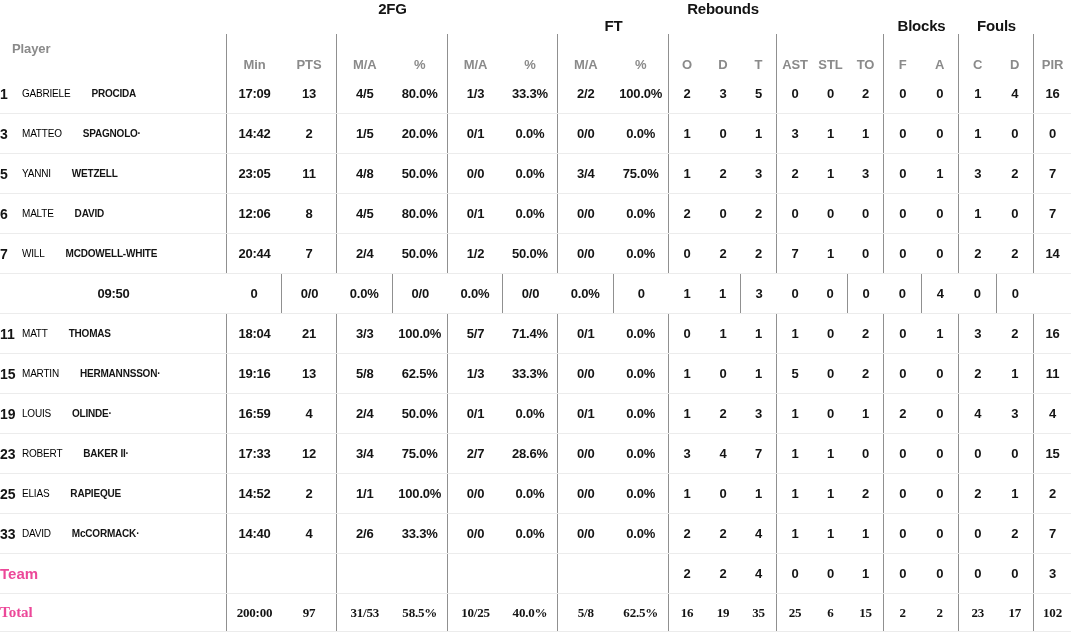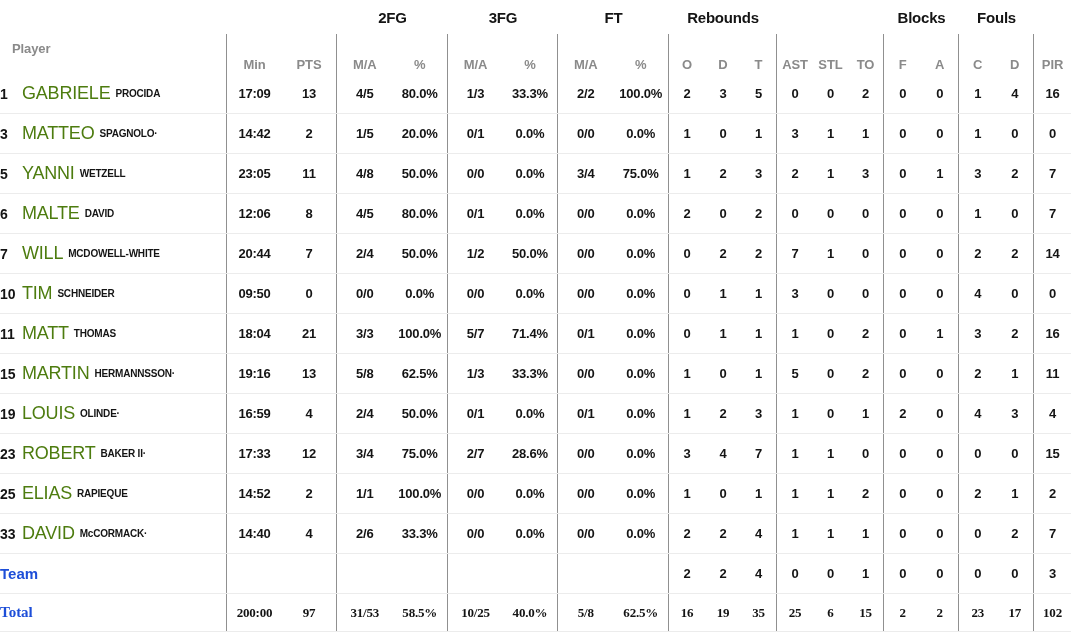--- a/index.html
+++ b/index.html
@@ -31,35 +31,34 @@
   .hdr-top .group { font-weight:700; font-size:15px; color:#141414; letter-spacing:-0.2px; }
   .hdr-bot { height:40px; }
   .hdr-bot .cell { align-items:flex-end; padding-bottom:2px; font-weight:700; font-size:13px; color:#8a8a8a; letter-spacing:-0.1px; }
   .hdr-bot .player-h { justify-content:flex-start; align-items:flex-start; padding-top:7px; padding-left:12px; }
 
   
   .body-row { height:40px; border-bottom:1px solid #ececec; }
   .body-row.total-r { height:38px;font-family:Liberation Serif, serif; }
   .player-cell { justify-content:flex-start; overflow:hidden; white-space:nowrap; }
   .jersey { flex:0 0 22px; font-weight:700; font-size:14px; color:#141414; }
-  .fname { font-weight:400; font-size:18px; color:#4d7c0f; margin-right:5px; letter-spacing:-0.2px; }
+  .fname { font-weight:400; font-size:10px; color:#000000; margin-right:21px; letter-spacing:-0.2px; }
   .lname { font-weight:700; font-size:10px; color:#141414; letter-spacing:-0.2px; }
-  .row-label { font-weight:700; font-size:15px; color:#1d4ed8; }
+  .row-label { font-weight:700; font-size:15px; color:#ec4899; }
   .stat { font-weight:700; font-size:13px; color:#141414; letter-spacing:-0.2px; }
 </style>
 </head>
 <body>
 
 <div class="box-score">
 
   <div class="grid-row hdr-top">
     <div class="cell group" style="grid-column:4/6">2FG</div>
-    <div class="cell group" style="grid-column:6/8">3FG</div>
+    <div class="cell group" style="grid-column:10/13">Rebounds</div>
     <div class="cell group" style="grid-column:8/10">FT</div>
-    <div class="cell group" style="grid-column:10/13">Rebounds</div>
     <div class="cell group" style="grid-column:16/18">Blocks</div>
     <div class="cell group" style="grid-column:18/20">Fouls</div>
   </div>
 
   <div class="grid-row hdr-bot">
     <div class="cell player-h bR">Player</div>
     <div class="cell">Min</div>
     <div class="cell bR">PTS</div>
     <div class="cell">M/A</div>
     <div class="cell bR">%</div>
@@ -205,25 +204,20 @@
         <div class="cell stat">7</div>
         <div class="cell stat">1</div>
         <div class="cell stat bR">0</div>
         <div class="cell stat">0</div>
         <div class="cell stat bR">0</div>
         <div class="cell stat">2</div>
         <div class="cell stat bR">2</div>
         <div class="cell stat">14</div>
       </div>
       <div class="grid-row body-row">
-        <div class="cell player-cell bR">
-          <span class="jersey">10</span>
-          <span class="fname">TIM</span>
-          <span class="lname">SCHNEIDER</span>
-        </div>
         <div class="cell stat">09:50</div>
         <div class="cell stat bR">0</div>
         <div class="cell stat">0/0</div>
         <div class="cell stat bR">0.0%</div>
         <div class="cell stat">0/0</div>
         <div class="cell stat bR">0.0%</div>
         <div class="cell stat">0/0</div>
         <div class="cell stat bR">0.0%</div>
         <div class="cell stat">0</div>
         <div class="cell stat">1</div>

